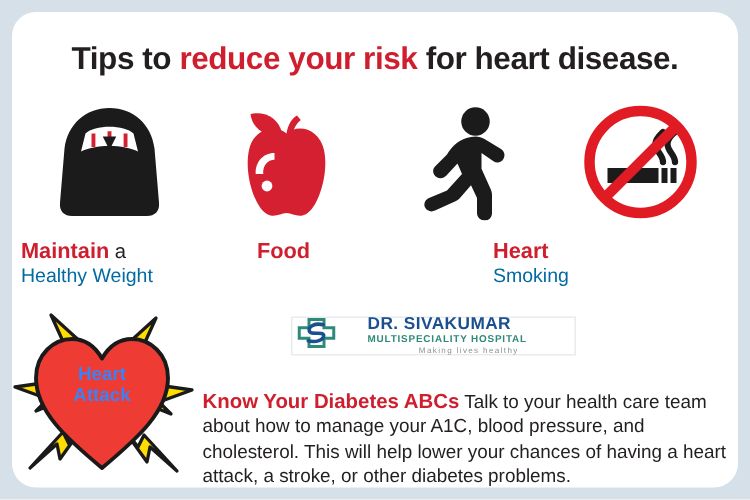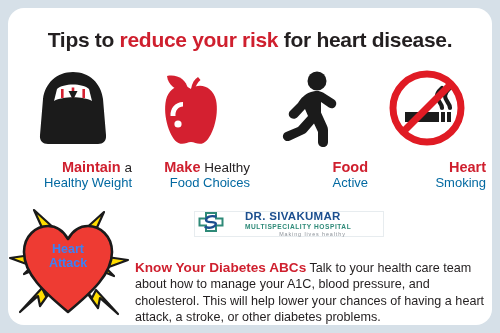--- a/index.html
+++ b/index.html
@@ -58,21 +58,21 @@
   
   #caption-row {
     position: absolute;
     left: 6px;
     top: 152px;
     width: 472px;
     display: flex;
   }
   .caption-cell {
     flex: 1 1 0;
-    text-align: right;
+    text-align: left;
     line-height: 15px;
   }
   .cap-line1 { font-size: 13.5px; color: #231f20; }
   .cap-strong {
     font-weight: bold;
     color: #cf1f2e;
     font-size: 14.5px;
   }
   .cap-line2 { font-size: 13px; color: #0369a1; }
 
@@ -216,28 +216,23 @@
 
   </div>
 
   <div id="caption-row">
 
     <div class="caption-cell">
       <div class="cap-line1"><span class="cap-strong">Maintain</span><span> a</span></div>
       <div class="cap-line2">Healthy Weight</div>
     </div>
 
-    <div class="caption-cell">
-      <div class="cap-line1"><span class="cap-strong">Make</span><span> Healthy</span></div>
-      <div class="cap-line2">Food Choices</div>
-    </div>
 
     <div class="caption-cell">
       <div class="cap-line1"><span class="cap-strong">Food</span><span></span></div>
-      <div class="cap-line2">Active</div>
     </div>
 
     <div class="caption-cell">
       <div class="cap-line1"><span class="cap-strong">Heart</span><span></span></div>
       <div class="cap-line2">Smoking</div>
     </div>
 
   </div>
 
   <div id="heart-graphic">

